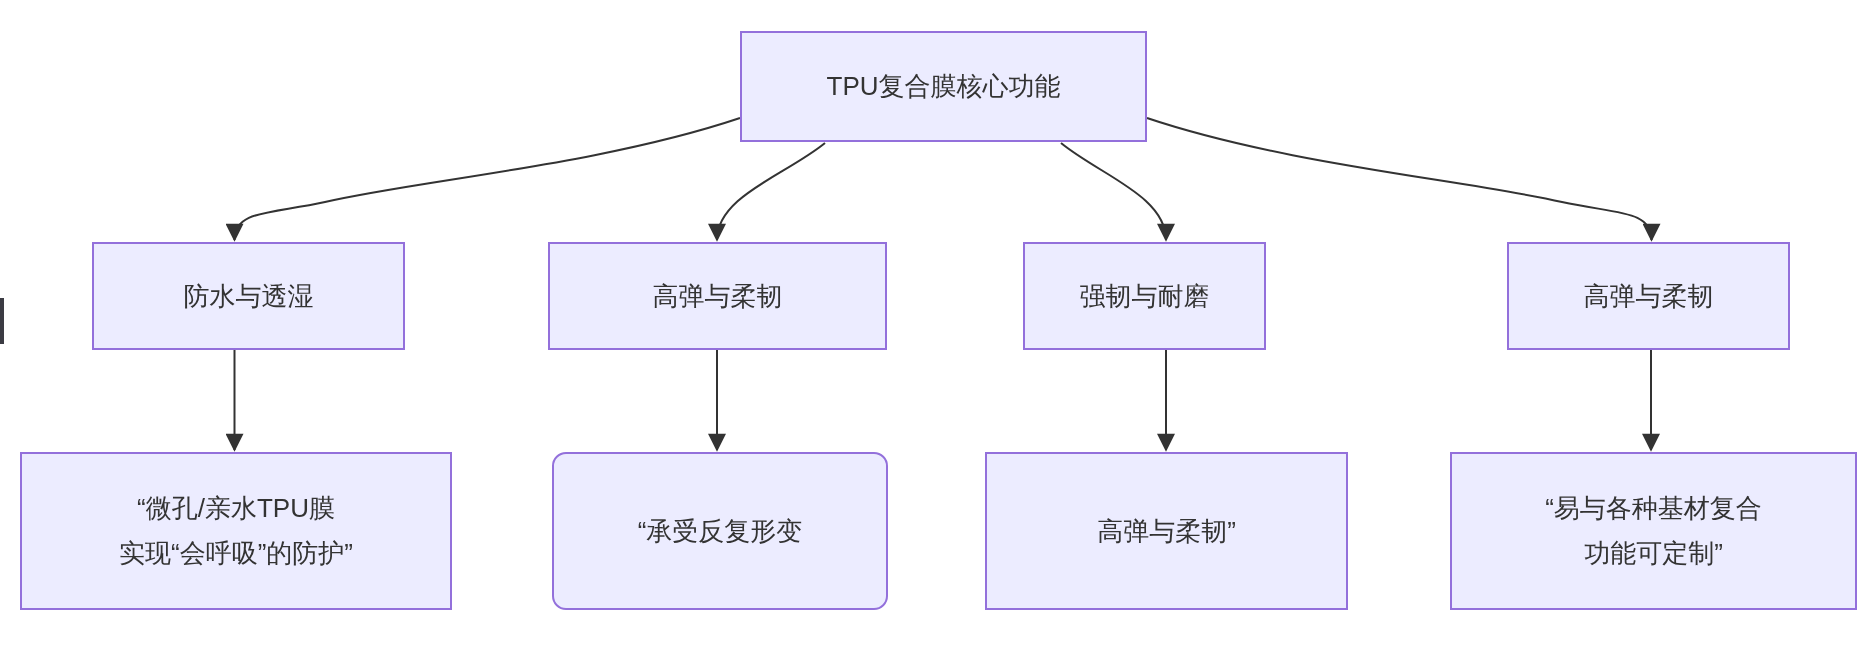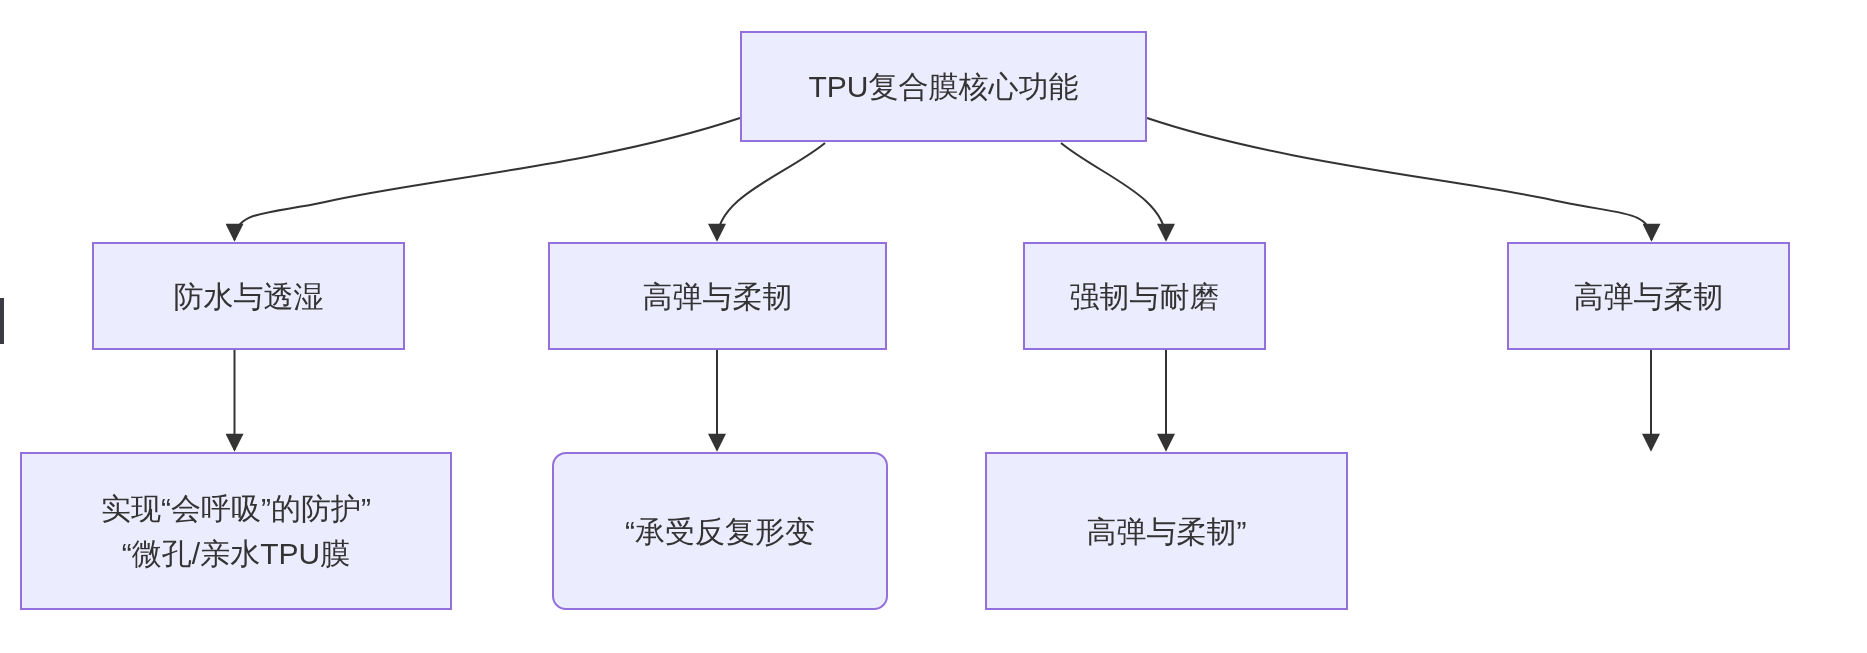--- a/index.html
+++ b/index.html
@@ -31,21 +31,21 @@
     position: absolute;
     box-sizing: border-box;
     background: #ECECFF;
     border: 2px solid #9370DB;
     color: #333333;
     display: flex;
     flex-direction: column;
     align-items: center;
     justify-content: center;
     text-align: center;
-    font-size: 30px;
+    font-size: 26px;
     line-height: 45px;
   }
   .root  { left: 740px;  top: 31px;  width: 407px; height: 111px; }
   .mid   { top: 242px;   height: 108px; }
   .mid-1 { left: 92px;   width: 313px; }
   .mid-2 { left: 548px;  width: 339px; }
   .mid-3 { left: 1023px; width: 243px; }
   .mid-4 { left: 1507px; width: 283px; }
   .leaf  { top: 452px;   height: 158px; }
   .leaf-1 { left: 20px;   width: 432px; }
@@ -94,24 +94,28 @@
     <span>高弹与柔韧</span>
   </div>
   <div class="node mid mid-3">
     <span>强韧与耐磨</span>
   </div>
   <div class="node mid mid-4">
     <span>高弹与柔韧</span>
   </div>
 
   <div class="node leaf leaf-1">
+    <span class="line">“微孔/亲水TPU膜</span>
     <span class="line">实现“会呼吸”的防护”</span>
-    <span class="line">“微孔/亲水TPU膜</span>
   </div>
   <div class="node leaf leaf-2">
     <span class="line">“承受反复形变</span>
   </div>
   <div class="node leaf leaf-3">
     <span class="line">高弹与柔韧”</span>
   </div>
+  <div class="node leaf leaf-4">
+    <span class="line">“易与各种基材复合</span>
+    <span class="line">功能可定制”</span>
+  </div>
 
   <div class="artifact"></div>
 </div>
 
 </body></html>

